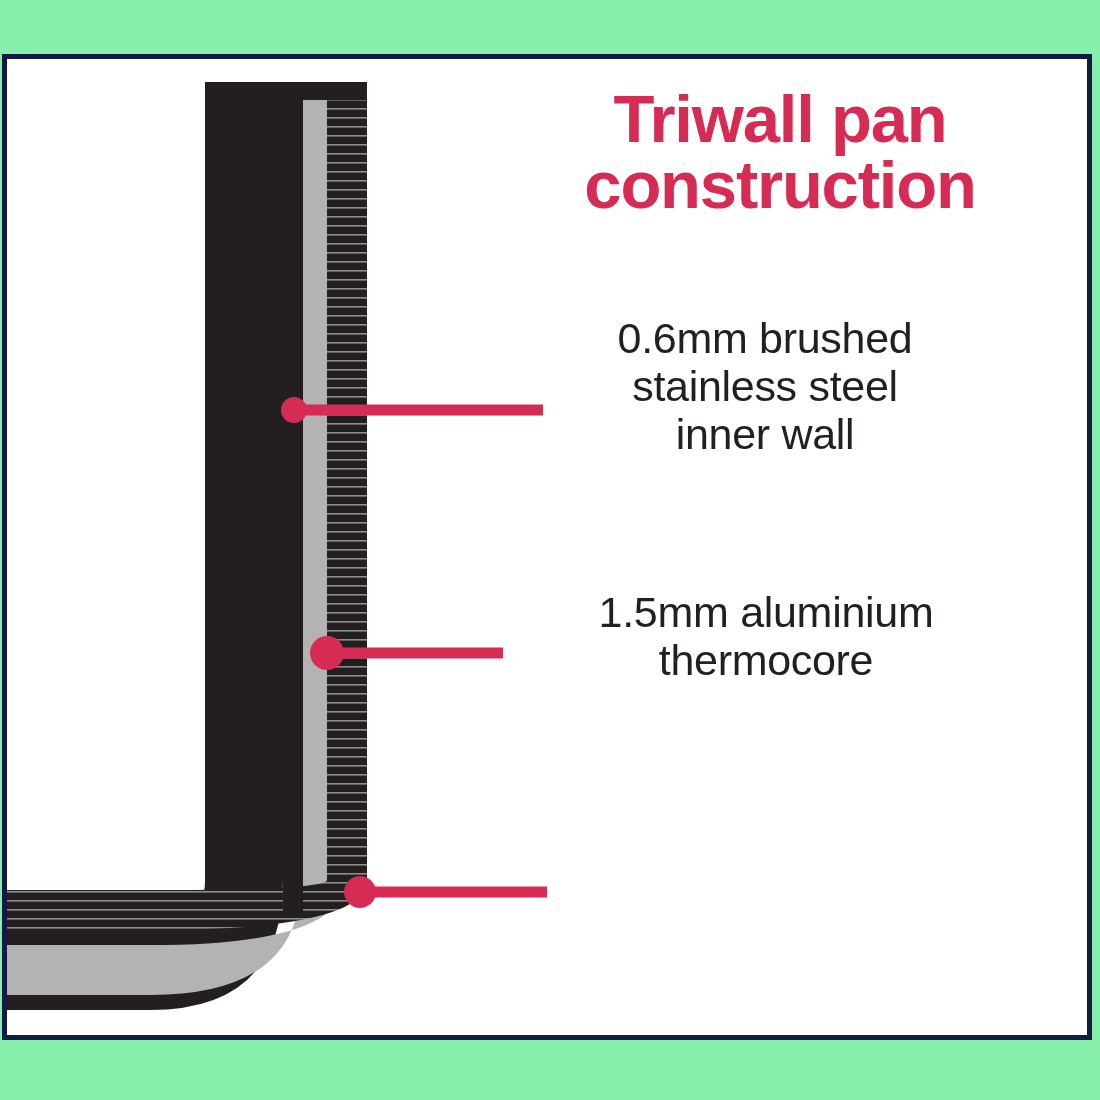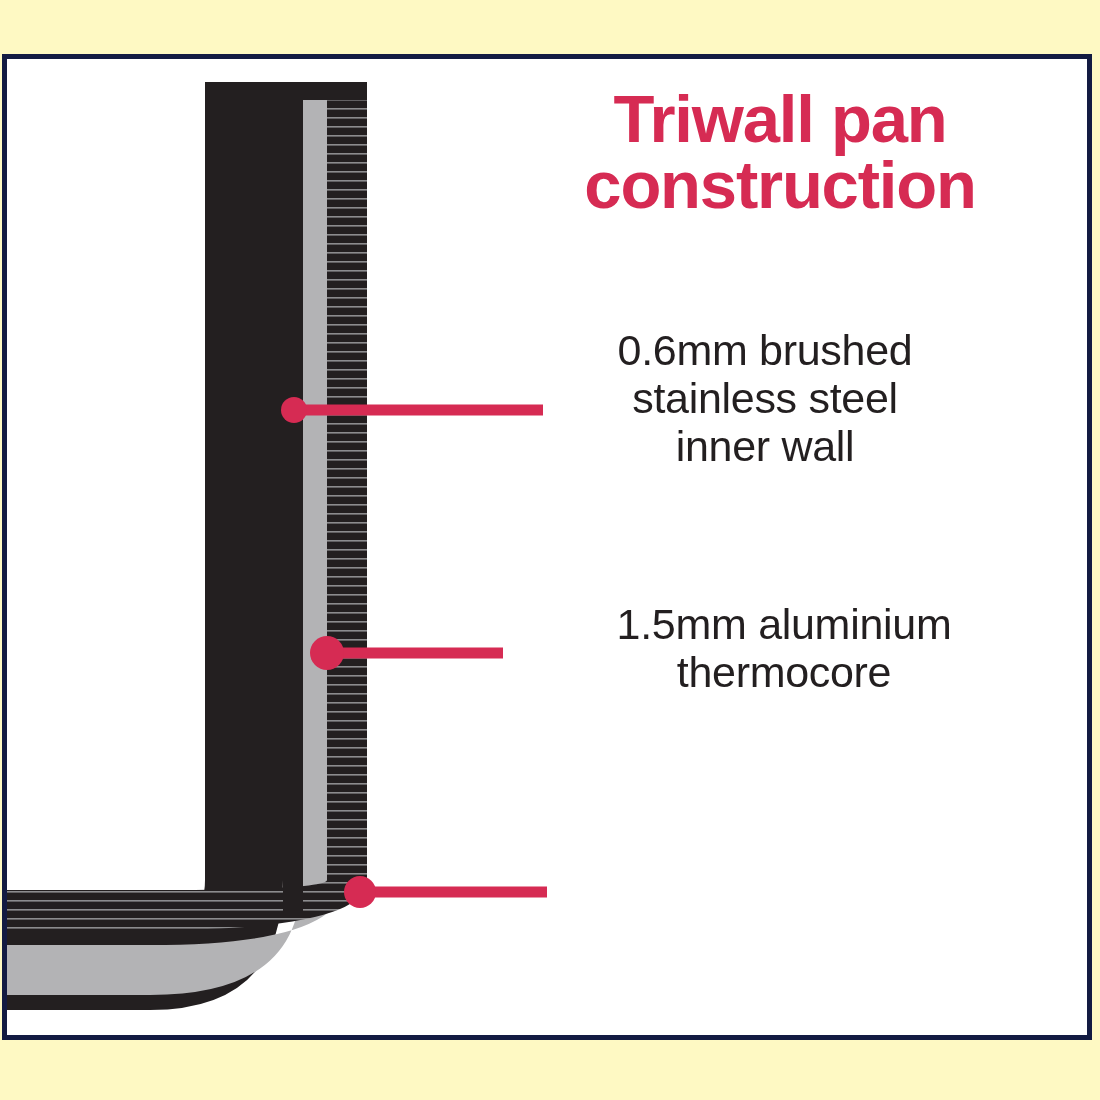--- a/index.html
+++ b/index.html
@@ -10,21 +10,21 @@
   body {
     width: 1100px;
     height: 1100px;
     font-family: "Liberation Sans", sans-serif;
     overflow: hidden;
   }
   #canvas {
     position: relative;
     width: 1100px;
     height: 1100px;
-    background: #fef9c3;
+    background: #86efac;
   }
   
   #frame {
     position: absolute;
     left: 2px;
     top: 54px;
     width: 1090px;
     height: 986px;
     border: 5px solid #131B42;
     box-sizing: border-box;
@@ -54,24 +54,23 @@
   
   .callout-label {
     position: absolute;
     text-align: center;
     color: #231F20;
     font-size: 43px;
     line-height: 1.12;
     font-weight: 400;
     letter-spacing: -0.3px;
     white-space: pre-line;
-    margin-top: 12px;
   }
   #label-1 { left: 540px; top: 314px; width: 450px; }
-  #label-2 { left: 536px; top: 588px; width: 496px; }
+  #label-2 { left: 518px; top: 588px; width: 496px; }
   #label-3 { left: 545px; top: 802px; width: 440px; }
 </style>
 </head>
 <body>
 
 <div id="canvas">
 
   <div id="frame"></div>
 
   <svg id="diagram-svg" viewBox="0 0 1100 1100">

